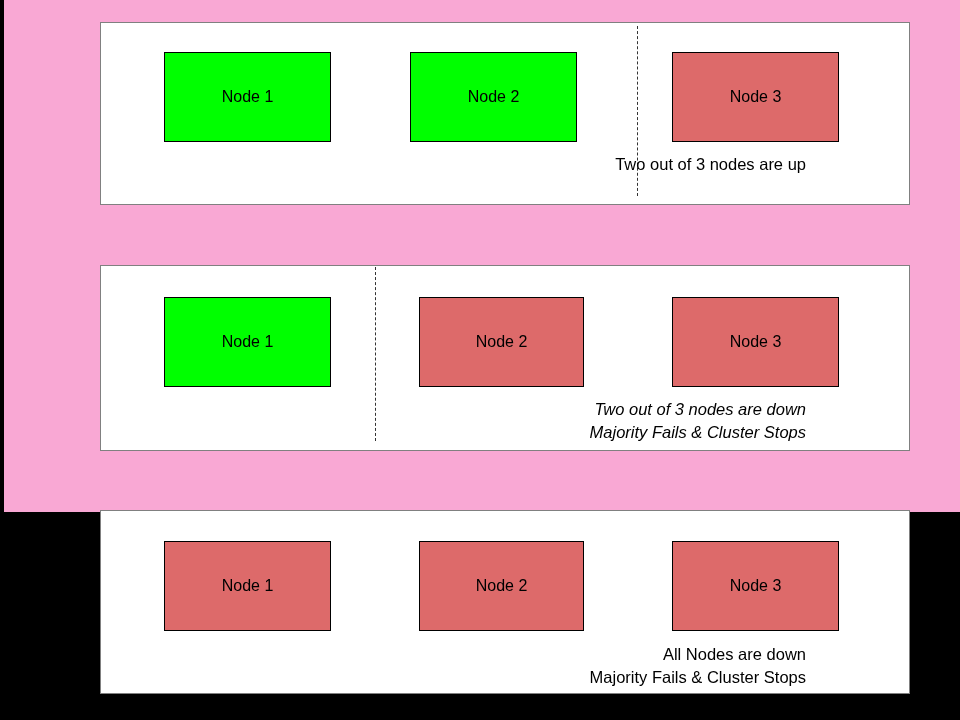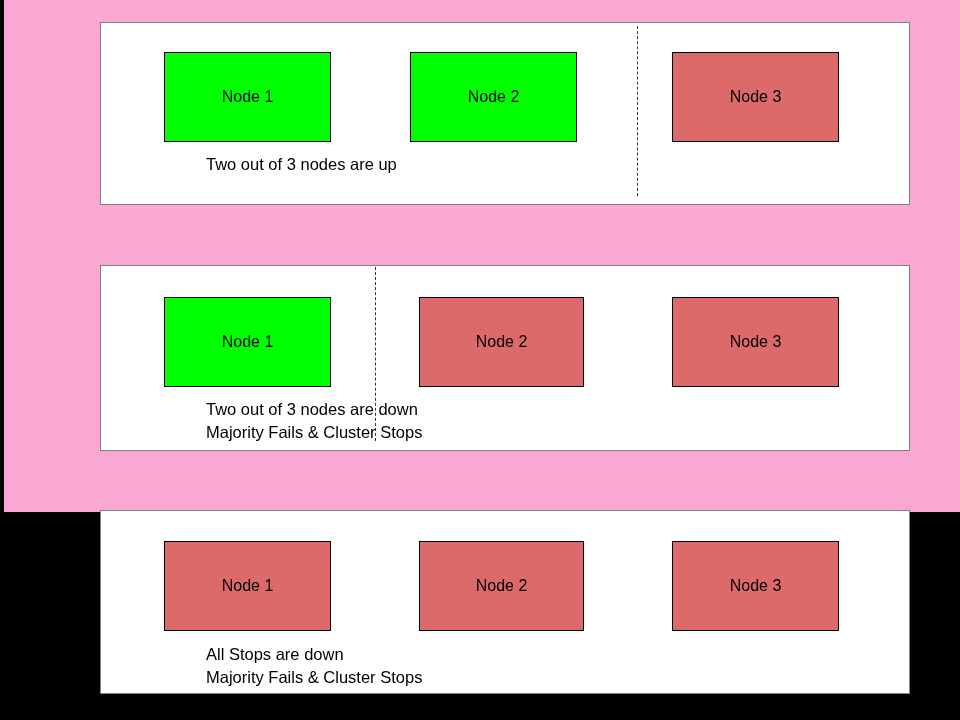--- a/index.html
+++ b/index.html
@@ -49,21 +49,21 @@
   }
 
   .divider {
     position: absolute;
     width: 0;
     border-left: 1.5px dashed #333333;
   }
 
   .caption {
     position: absolute;
-    text-align: left;
+    text-align: right;
     color: #000000;
     font-size: 16.5px;
     font-family: "Liberation Sans", sans-serif;
     line-height: 23px;
     white-space: nowrap;
   }
   .caption .line { display: block; }
 </style>
 </head>
 <body>
@@ -88,31 +88,31 @@
     <div class="node-box" style="left: 160px; top: 297px; width: 167px; height: 90px; background: rgb(0, 255, 0); border-color: rgb(0, 0, 0);">
       <span>Node 1</span>
     </div>
     <div class="node-box" style="left: 415px; top: 297px; width: 165px; height: 90px; background: rgb(221, 106, 106); border-color: rgb(0, 0, 0);">
       <span>Node 2</span>
     </div>
     <div class="node-box" style="left: 668px; top: 297px; width: 167px; height: 90px; background: rgb(221, 106, 106); border-color: rgb(0, 0, 0);">
       <span>Node 3</span>
     </div>
     <div class="divider" style="left: 371px; top: 267px; height: 174px; border-left-color: rgb(51, 51, 51);"></div>
-    <div class="caption" style="left: 202px; top: 398px; width: 600px;">
+    <div class="caption" style="left: 202px; top: 398px; width: 600px; font-style: italic;">
       <span class="line">Two out of 3 nodes are down</span>
       <span class="line">Majority Fails &amp; Cluster Stops</span>
     </div>
     <div class="panel" id="panel-2"></div>
     <div class="node-box" style="left: 160px; top: 541px; width: 167px; height: 90px; background: rgb(221, 106, 106); border-color: rgb(0, 0, 0);">
       <span>Node 1</span>
     </div>
     <div class="node-box" style="left: 415px; top: 541px; width: 165px; height: 90px; background: rgb(221, 106, 106); border-color: rgb(0, 0, 0);">
       <span>Node 2</span>
     </div>
     <div class="node-box" style="left: 668px; top: 541px; width: 167px; height: 90px; background: rgb(221, 106, 106); border-color: rgb(0, 0, 0);">
       <span>Node 3</span>
     </div>
     <div class="caption" style="left: 202px; top: 643px; width: 600px;">
-      <span class="line">All Stops are down</span>
+      <span class="line">All Nodes are down</span>
       <span class="line">Majority Fails &amp; Cluster Stops</span>
     </div>
   </div>
 
 </body></html>

